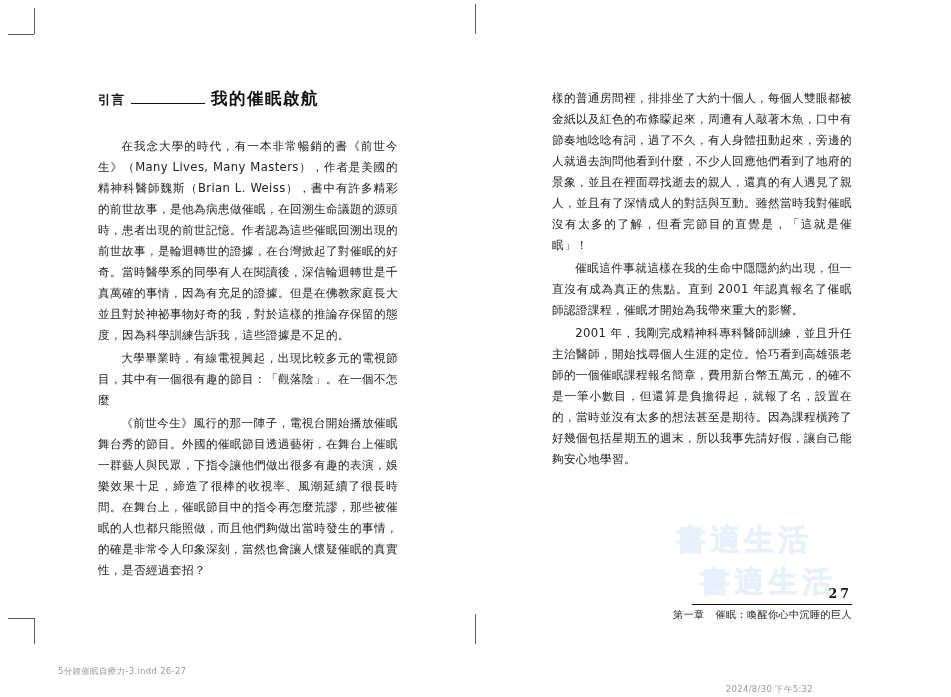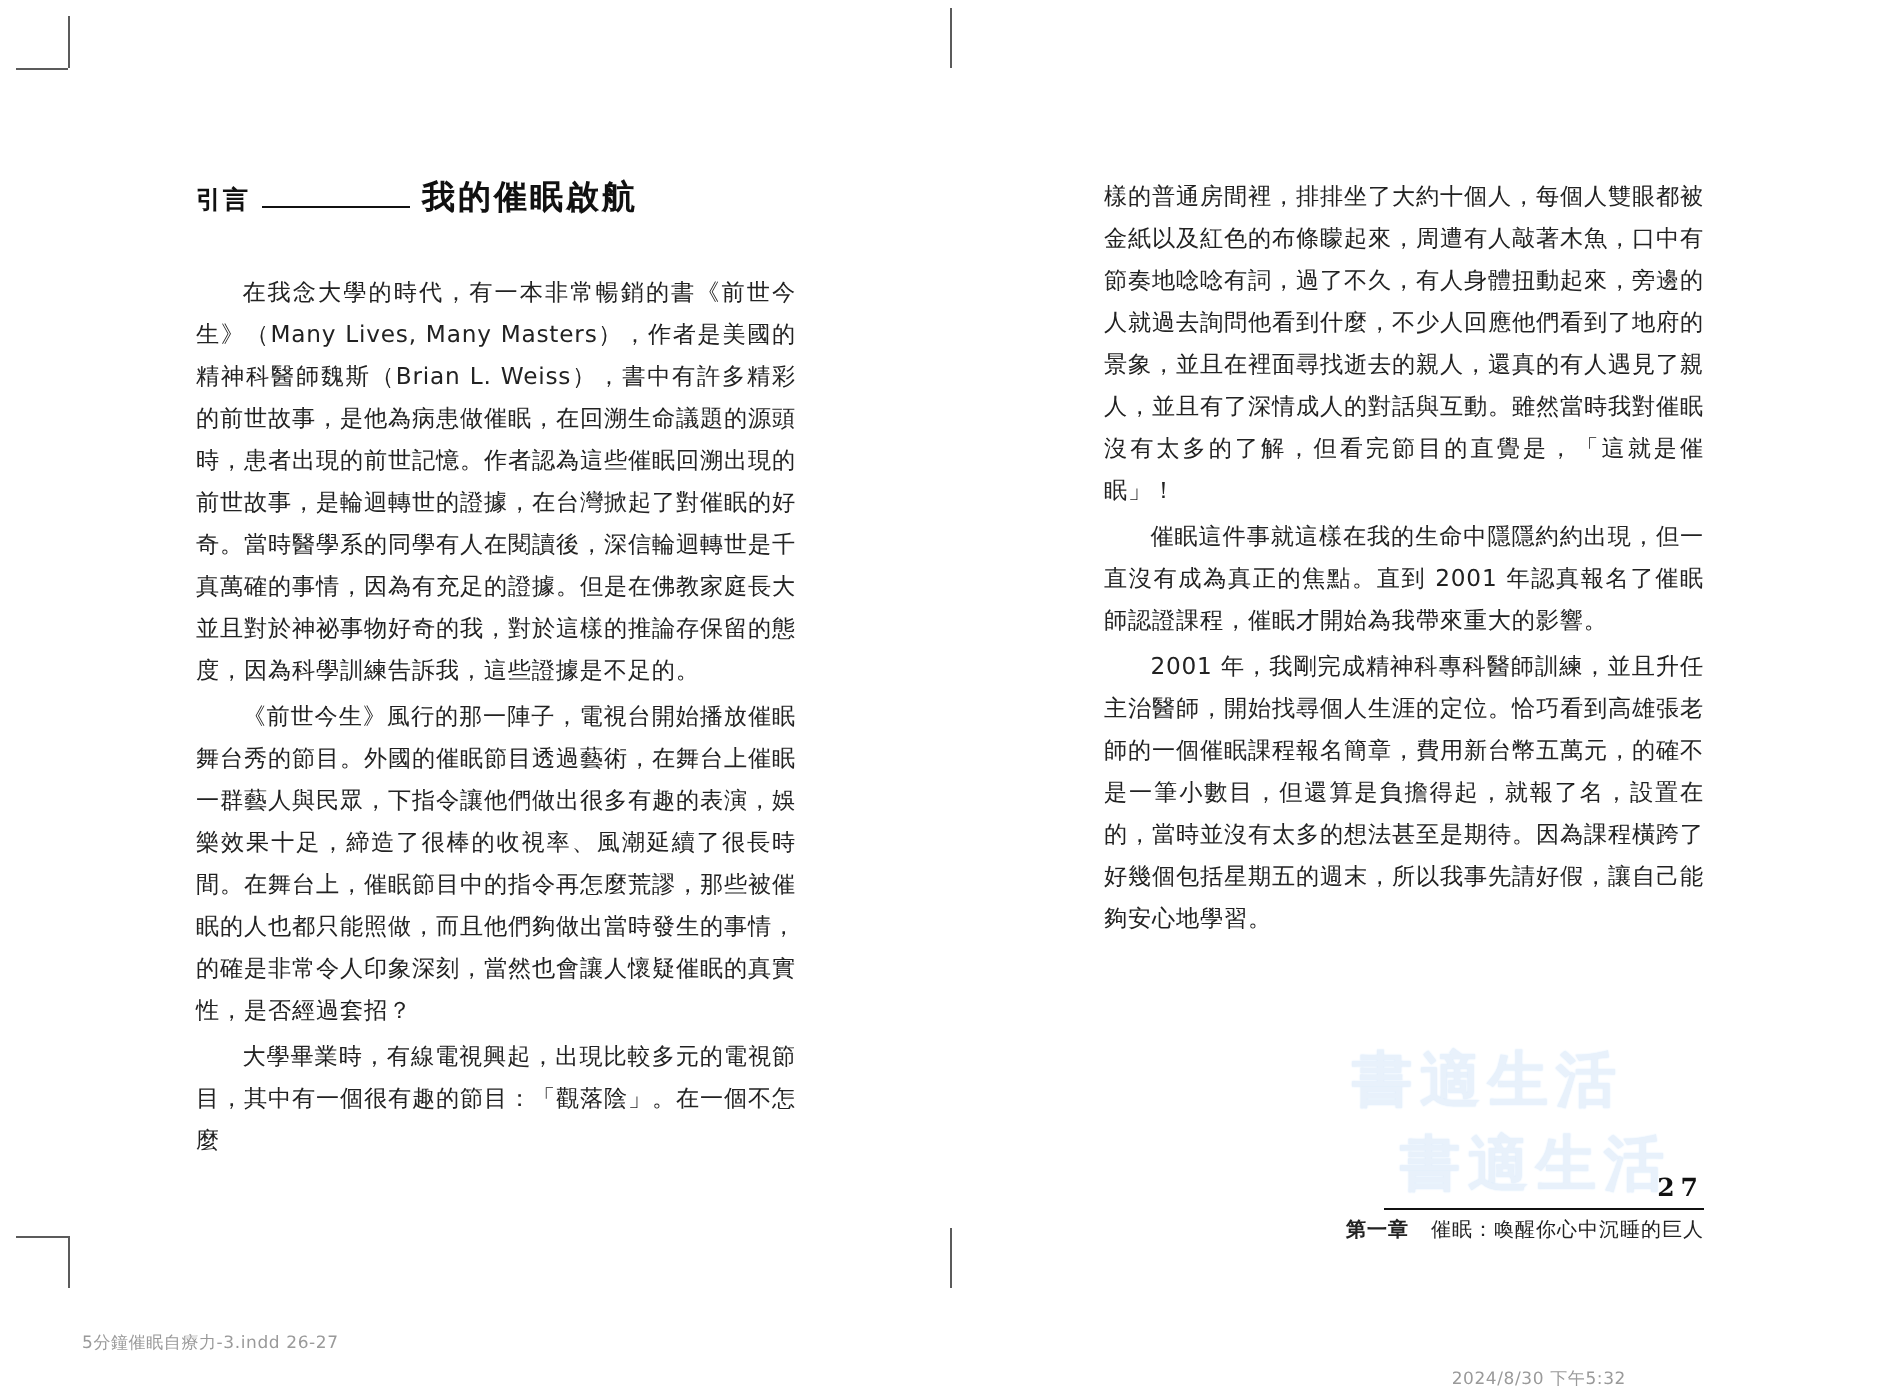--- a/index.html
+++ b/index.html
@@ -126,39 +126,39 @@
     height: 1px;
     background: #111;
     margin: 3px 0 3px auto;
   }
   .folio-right .booktitle {
     font-size: 10px;
     letter-spacing: 0.5px;
     color: #222;
     white-space: nowrap;
   }
-  .folio-right .booktitle b { font-weight: bold; }
+  .folio-right .booktitle b { font-weight: normal; }
 
   
   .watermark {
     position: absolute;
     color: #e8f1fb;
     font-size: 30px;
     letter-spacing: 4px;
     font-weight: bold;
     text-shadow: 0 0 1px #d3e6fa;
     pointer-events: none;
   }
   .wm1 { left: 676px; top: 520px; }
   .wm2 { left: 700px; top: 562px; }
 
   
   .slug-left {
     position: absolute;
-    left: 41px;
+    left: 58px;
     top: 666px;
     font-size: 8.5px;
     color: #9a9a9a;
     letter-spacing: 0.3px;
     white-space: nowrap;
   }
   .slug-right {
     position: absolute;
     right: 40px;
     top: 684px;
@@ -194,22 +194,22 @@
   <div class="center-mark" style="left:475px; top:614px;"></div>
 
   <div class="col col-left">
     <div class="chap-head">
       <span class="kicker">引言</span>
       <span class="rule"></span>
       <span class="title">我的催眠啟航</span>
     </div>
 
     <p class="body">在我念大學的時代，有一本非常暢銷的書《前世今生》（Many Lives, Many Masters），作者是美國的精神科醫師魏斯（Brian L. Weiss），書中有許多精彩的前世故事，是他為病患做催眠，在回溯生命議題的源頭時，患者出現的前世記憶。作者認為這些催眠回溯出現的前世故事，是輪迴轉世的證據，在台灣掀起了對催眠的好奇。當時醫學系的同學有人在閱讀後，深信輪迴轉世是千真萬確的事情，因為有充足的證據。但是在佛教家庭長大並且對於神祕事物好奇的我，對於這樣的推論存保留的態度，因為科學訓練告訴我，這些證據是不足的。</p>
+    <p class="body">大學畢業時，有線電視興起，出現比較多元的電視節目，其中有一個很有趣的節目：「觀落陰」。在一個不怎麼</p>
     <p class="body">《前世今生》風行的那一陣子，電視台開始播放催眠舞台秀的節目。外國的催眠節目透過藝術，在舞台上催眠一群藝人與民眾，下指令讓他們做出很多有趣的表演，娛樂效果十足，締造了很棒的收視率、風潮延續了很長時間。在舞台上，催眠節目中的指令再怎麼荒謬，那些被催眠的人也都只能照做，而且他們夠做出當時發生的事情，的確是非常令人印象深刻，當然也會讓人懷疑催眠的真實性，是否經過套招？</p>
-    <p class="body">大學畢業時，有線電視興起，出現比較多元的電視節目，其中有一個很有趣的節目：「觀落陰」。在一個不怎麼</p>
   </div>
 
 
   <div class="col col-right">
     <p class="body noindent">樣的普通房間裡，排排坐了大約十個人，每個人雙眼都被金紙以及紅色的布條矇起來，周遭有人敲著木魚，口中有節奏地唸唸有詞，過了不久，有人身體扭動起來，旁邊的人就過去詢問他看到什麼，不少人回應他們看到了地府的景象，並且在裡面尋找逝去的親人，還真的有人遇見了親人，並且有了深情成人的對話與互動。雖然當時我對催眠沒有太多的了解，但看完節目的直覺是，「這就是催眠」！</p>
     <p class="body">催眠這件事就這樣在我的生命中隱隱約約出現，但一直沒有成為真正的焦點。直到 2001 年認真報名了催眠師認證課程，催眠才開始為我帶來重大的影響。</p>
     <p class="body">2001 年，我剛完成精神科專科醫師訓練，並且升任主治醫師，開始找尋個人生涯的定位。恰巧看到高雄張老師的一個催眠課程報名簡章，費用新台幣五萬元，的確不是一筆小數目，但還算是負擔得起，就報了名，設置在的，當時並沒有太多的想法甚至是期待。因為課程橫跨了好幾個包括星期五的週末，所以我事先請好假，讓自己能夠安心地學習。</p>
   </div>
 
   <div class="folio-right">

